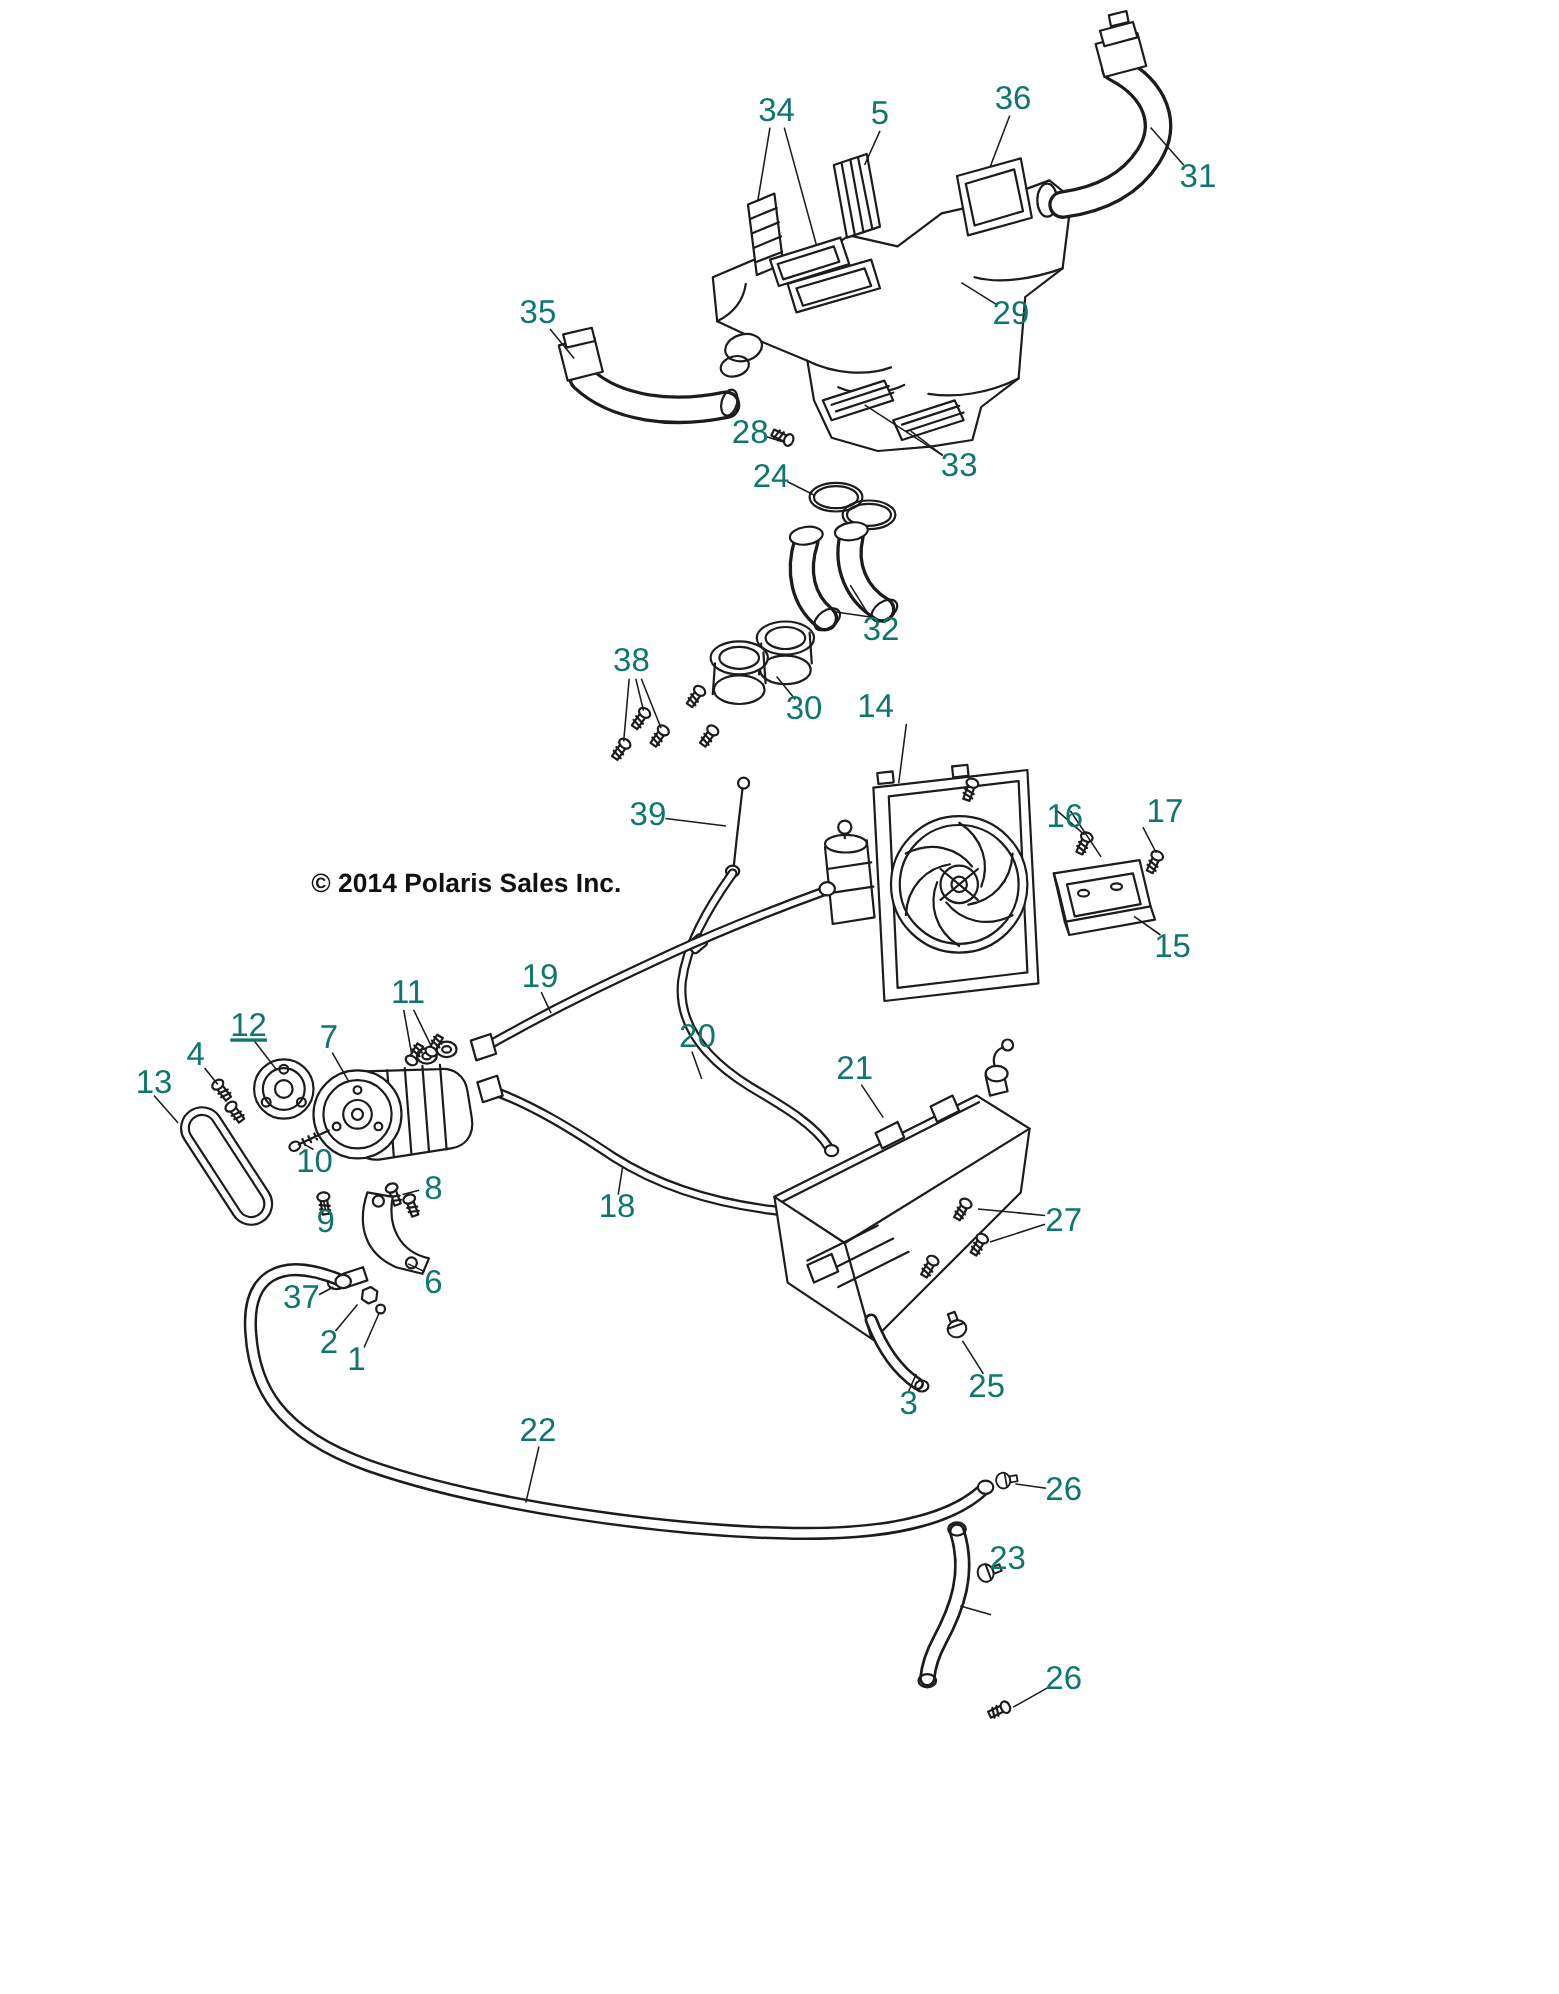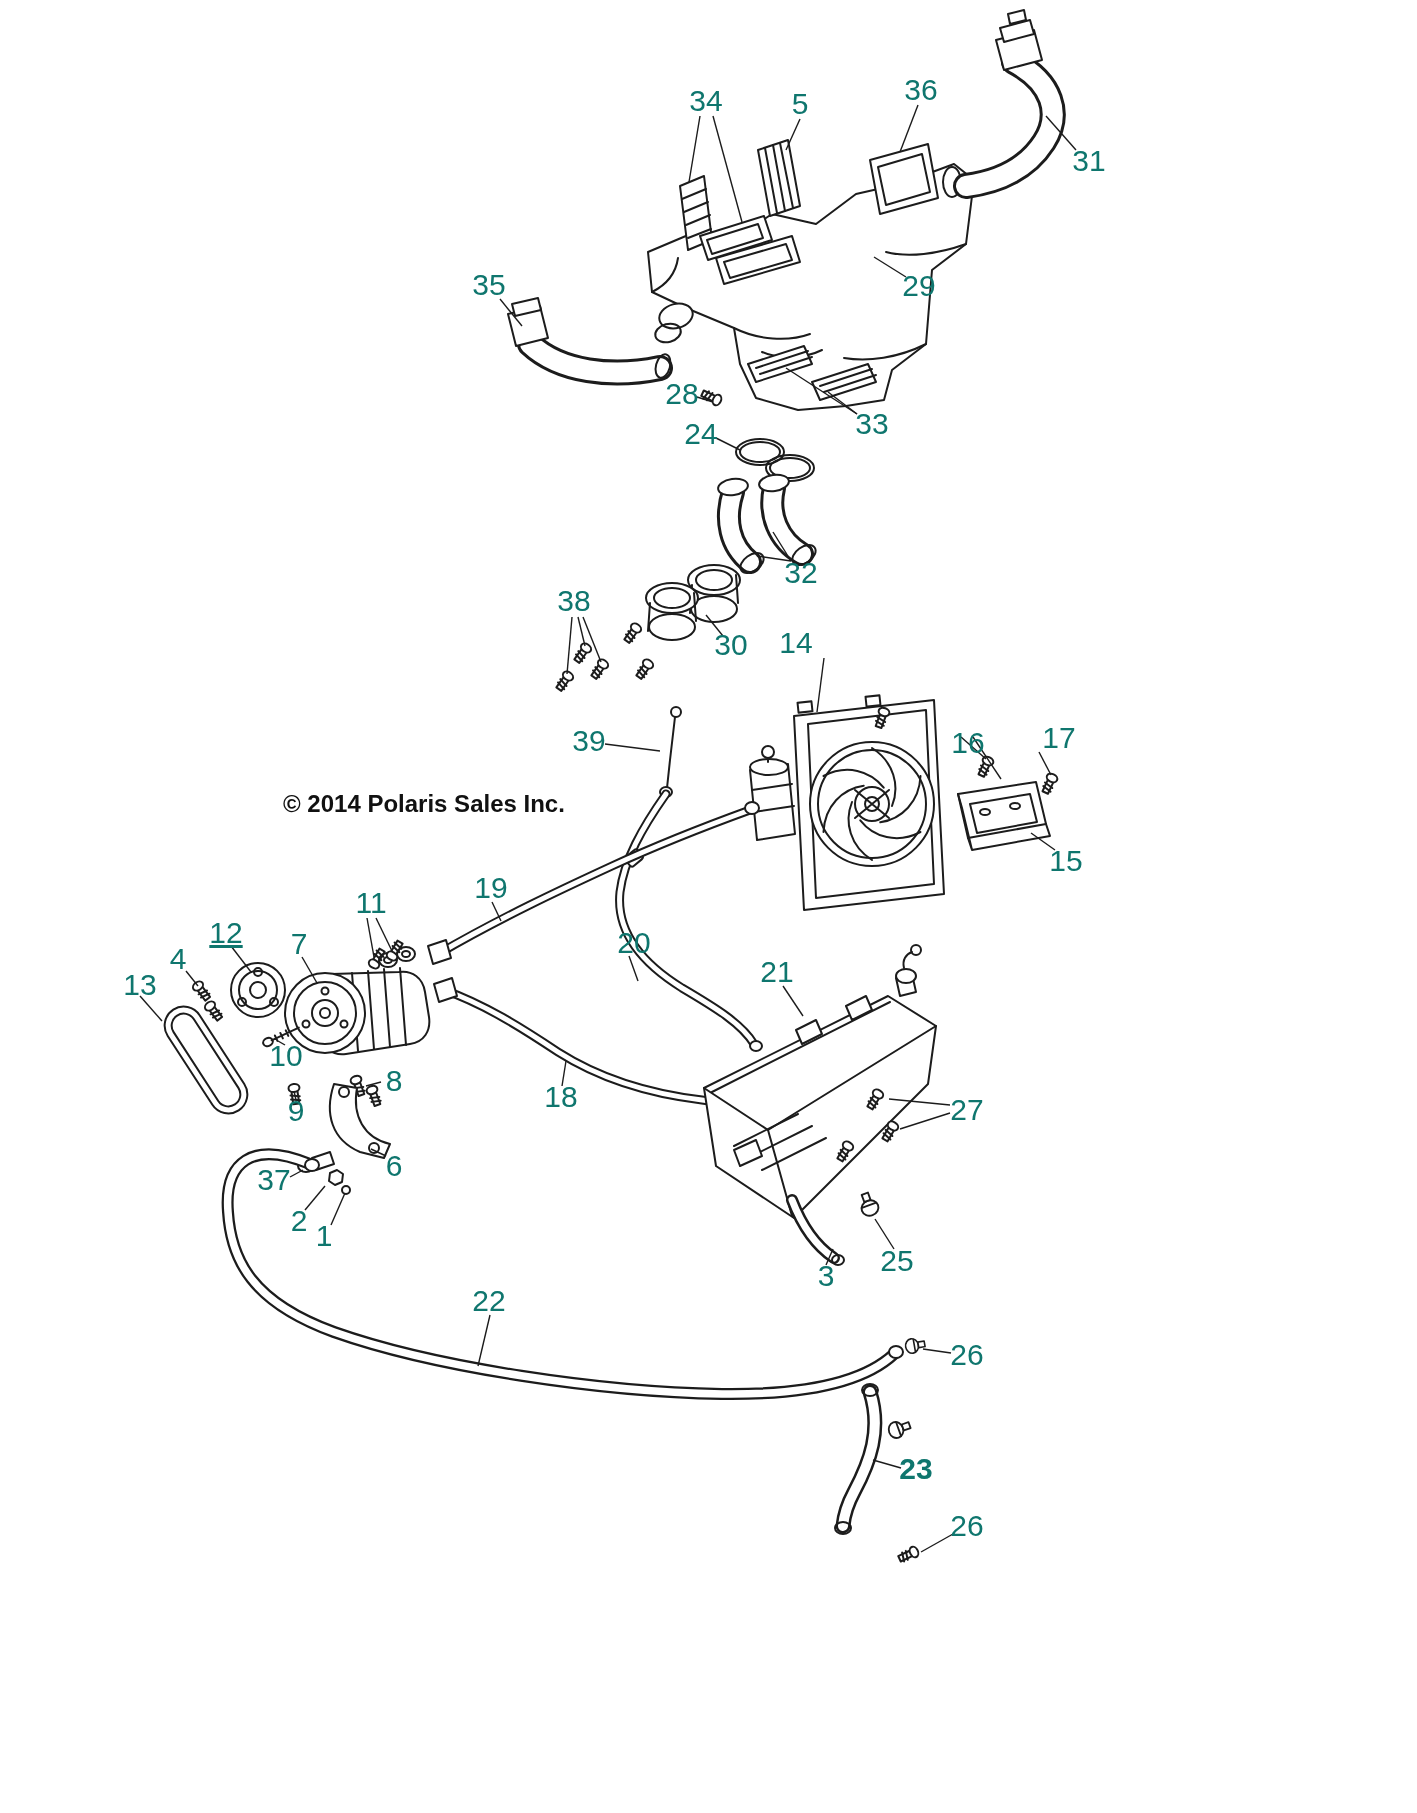--- a/index.html
+++ b/index.html
@@ -385,17 +385,17 @@
       <div class="callout" style="left: 561px; top: 1097px;">18</div>
       <div class="callout" style="left: 967px; top: 1110px;">27</div>
       <div class="callout" style="left: 394px; top: 1166px;">6</div>
       <div class="callout" style="left: 274px; top: 1180px;">37</div>
       <div class="callout" style="left: 299px; top: 1221px;">2</div>
       <div class="callout" style="left: 324px; top: 1236px;">1</div>
       <div class="callout" style="left: 897px; top: 1261px;">25</div>
       <div class="callout" style="left: 826px; top: 1276px;">3</div>
       <div class="callout" style="left: 489px; top: 1301px;">22</div>
       <div class="callout" style="left: 967px; top: 1355px;">26</div>
-      <div class="callout" style="left: 916px; top: 1469px; font-weight: bold;">23</div>
+      <div class="callout" style="left: 916px; top: 1417px;">23</div>
       <div class="callout" style="left: 967px; top: 1526px;">26</div>
     </div>
 
 </div>
 
 </body></html>

